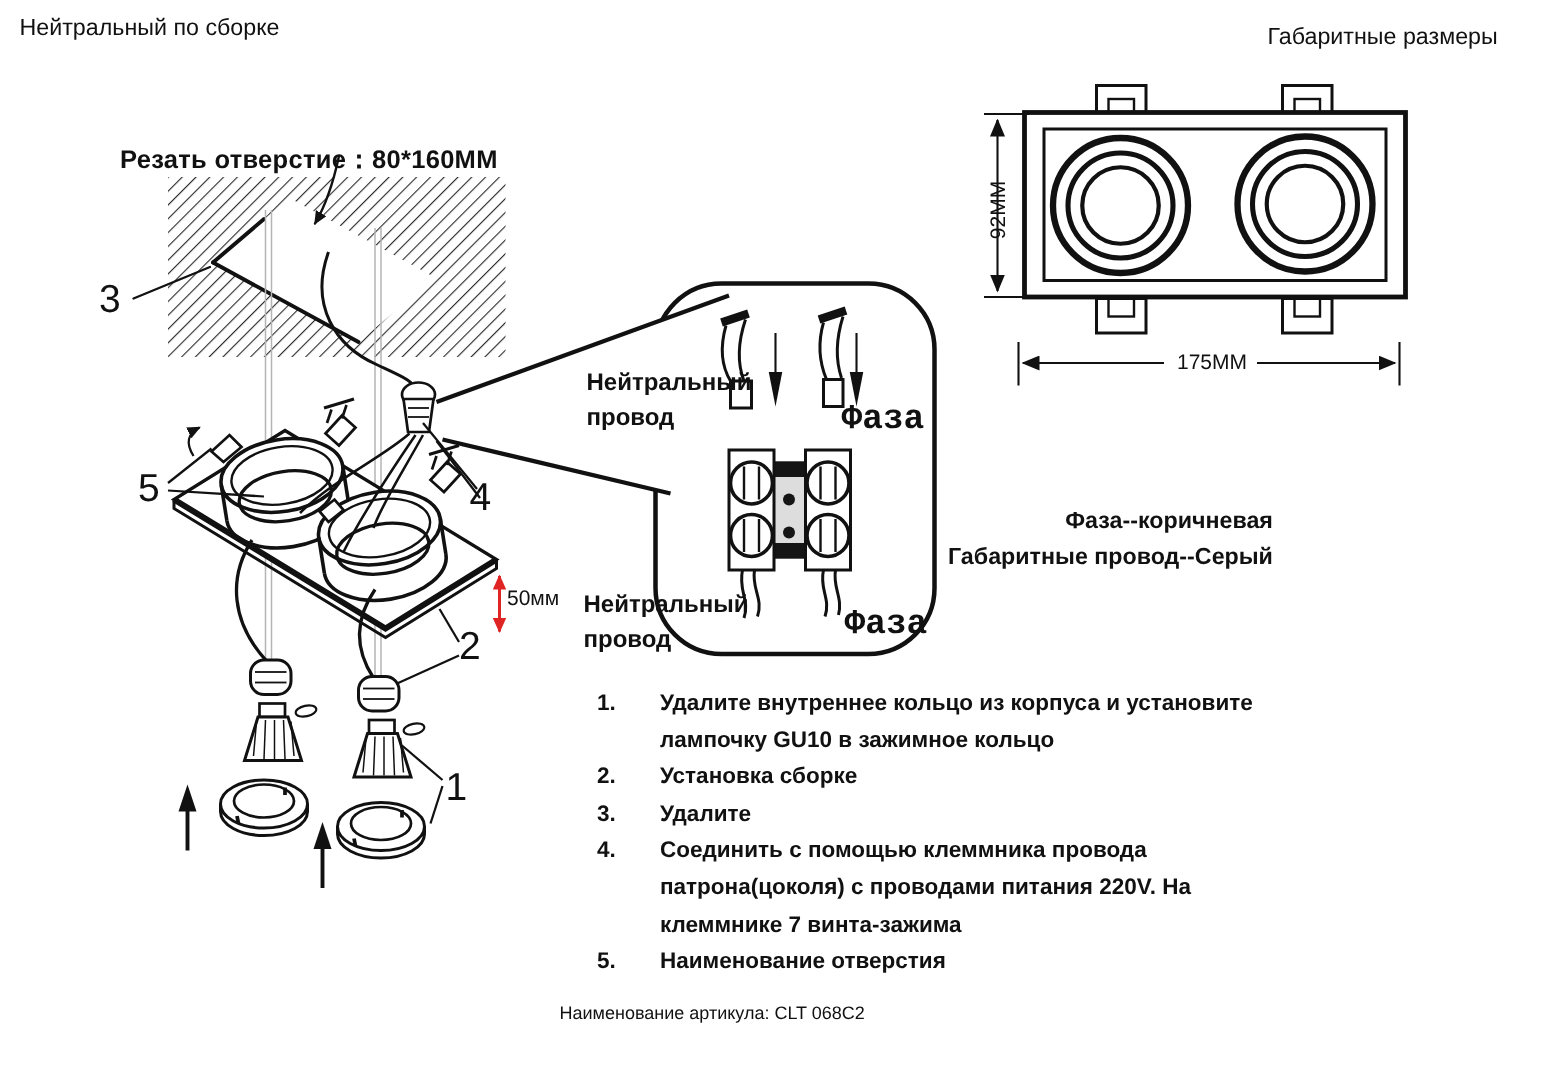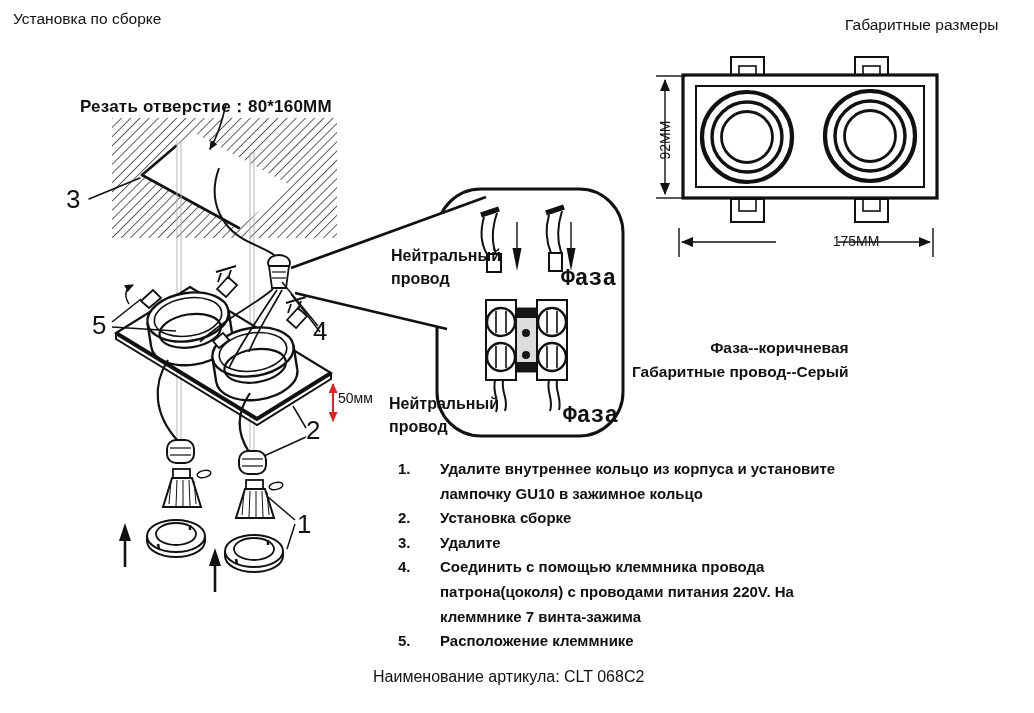--- a/index.html
+++ b/index.html
@@ -13,21 +13,21 @@
   .wire-label{font-size:16px;font-weight:700;line-height:23px;white-space:pre-line;}
   .phase-label{font-size:23px;font-weight:700;font-family:Liberation Mono, monospace;}
   .depth-label{font-size:14px;font-weight:500;}
   .dim-label{font-size:14px;font-weight:500;text-align:center;}
   .rot90{transform:rotate(-90deg);}
   .color-code{font-size:15.5px;font-weight:600;line-height:24px;text-align:right;}
   .steps{font-size:15px;font-weight:600;line-height:24.6px;width:510px;}
   .step{display:flex;}
   .step-num{width:42px;flex:none;}
   .step-text{white-space:pre-line;}
-  .footer{font-size:16px;font-weight:400;}
+  .footer{font-size:12px;font-weight:400;}
 </style>
 </head>
 <body>
 
 <svg width="1034" height="713" viewBox="0 0 1034 713">
   <defs>
     <pattern id="hatch" patternUnits="userSpaceOnUse" width="6.5" height="6.5" patternTransform="rotate(45)">
       <line x1="0" y1="0" x2="0" y2="6.5" stroke="#2a2a2a" stroke-width="1.5"></line>
     </pattern>
     <marker id="arrB" viewBox="0 0 12 10" markerWidth="12" markerHeight="10" refX="11" refY="5" orient="auto-start-reverse" markerUnits="userSpaceOnUse">
@@ -252,21 +252,21 @@
       <line x1="656" y1="198" x2="686" y2="198"></line>
       <line x1="665" y1="80" x2="665" y2="194" marker-start="url(#arrB)" marker-end="url(#arrB)"></line>
       <line x1="679" y1="228" x2="679" y2="257"></line>
       <line x1="933" y1="228" x2="933" y2="257"></line>
       <line x1="682" y1="242" x2="776" y2="242" marker-start="url(#arrB)"></line>
       <line x1="838" y1="242" x2="930" y2="242" marker-end="url(#arrB)"></line>
     </g>
   </g>
 </svg>
 
-<div class="abs title" style="left:13px;top:10px;">Установка по сборке</div>
+<div class="abs title" style="left:13px;top:10px;">Нейтральный по сборке</div>
 <div class="abs title" style="left:845px;top:16px;">Габаритные размеры</div>
 <div class="abs cut-label" style="left:80px;top:71px;margin-top:24px;">Резать отверстие：80*160MM</div>
 
 <div class="abs part-num" style="left:66px;top:186px;">3</div>
 <div class="abs part-num" style="left:92px;top:312px;">5</div>
 <div class="abs part-num" style="left:313px;top:318px;">4</div>
 <div class="abs part-num" style="left:306px;top:417px;">2</div>
 <div class="abs part-num" style="left:297px;top:511px;">1</div>
 <div class="abs depth-label" style="left:338px;top:390px;">50мм</div>
 
@@ -276,21 +276,21 @@
 <div class="abs wire-label" style="left:389px;top:392px;">Нейтральный
 провод</div>
 <div class="abs phase-label" style="left:563px;top:403px;">Фаза</div>
 
 <div class="abs color-code" style="left:632px;top:336px;">
   <div>Фаза--коричневая</div>
   <div>Габаритные провод--Серый</div>
 </div>
 
 <div class="abs dim-label rot90" style="left:639px;top:132px;width:52px;">92MM</div>
-<div class="abs dim-label" style="left:778px;top:233px;width:60px;margin-left:48px;">175MM</div>
+<div class="abs dim-label" style="left:778px;top:233px;width:60px;">175MM</div>
 
 <div class="abs steps" style="left:398px;top:457px;">
   <div class="step">
     <div class="step-num">1.</div>
     <div class="step-text">Удалите внутреннее кольцо из корпуса и установите
 лампочку GU10 в зажимное кольцо</div>
   </div>
   <div class="step">
     <div class="step-num">2.</div>
     <div class="step-text">Установка сборке</div>
@@ -300,17 +300,17 @@
     <div class="step-text">Удалите</div>
   </div>
   <div class="step">
     <div class="step-num">4.</div>
     <div class="step-text">Соединить с помощью клеммника провода
 патрона(цоколя) с проводами питания 220V. На
 клеммнике 7 винта-зажима</div>
   </div>
   <div class="step">
     <div class="step-num">5.</div>
-    <div class="step-text">Расположение клеммнике</div>
+    <div class="step-text">Наименование отверстия</div>
   </div>
 </div>
 
 <div class="abs footer" style="left:373px;top:668px;">Наименование артикула: CLT 068C2</div>
 
 </body></html>

